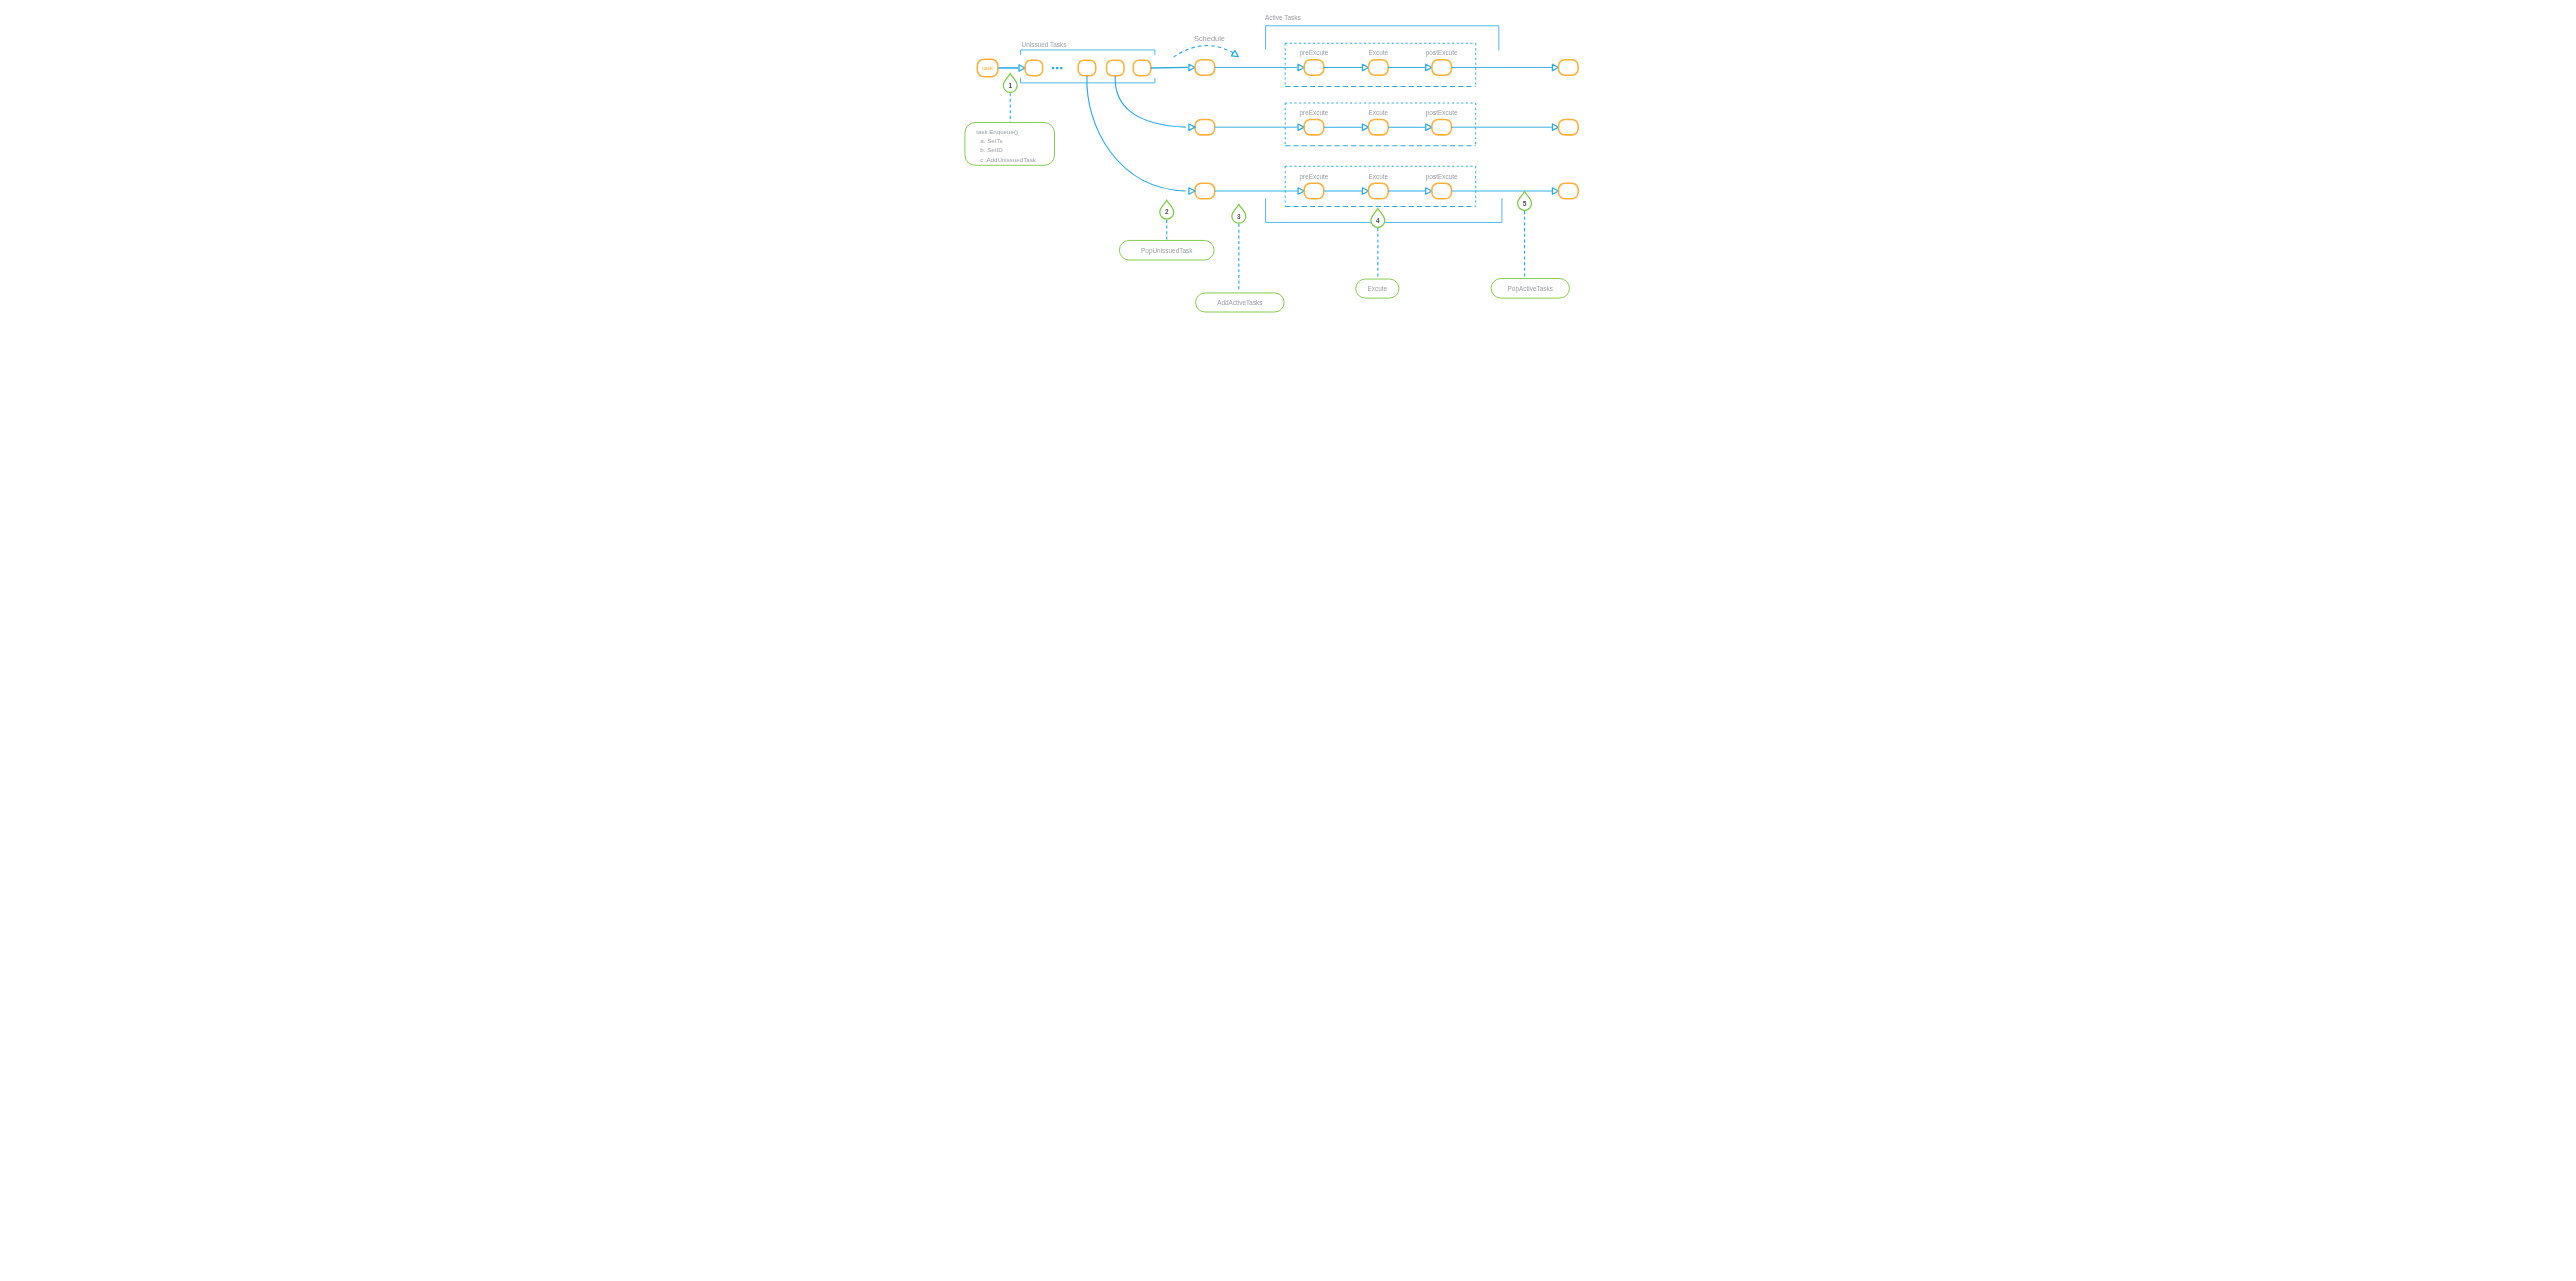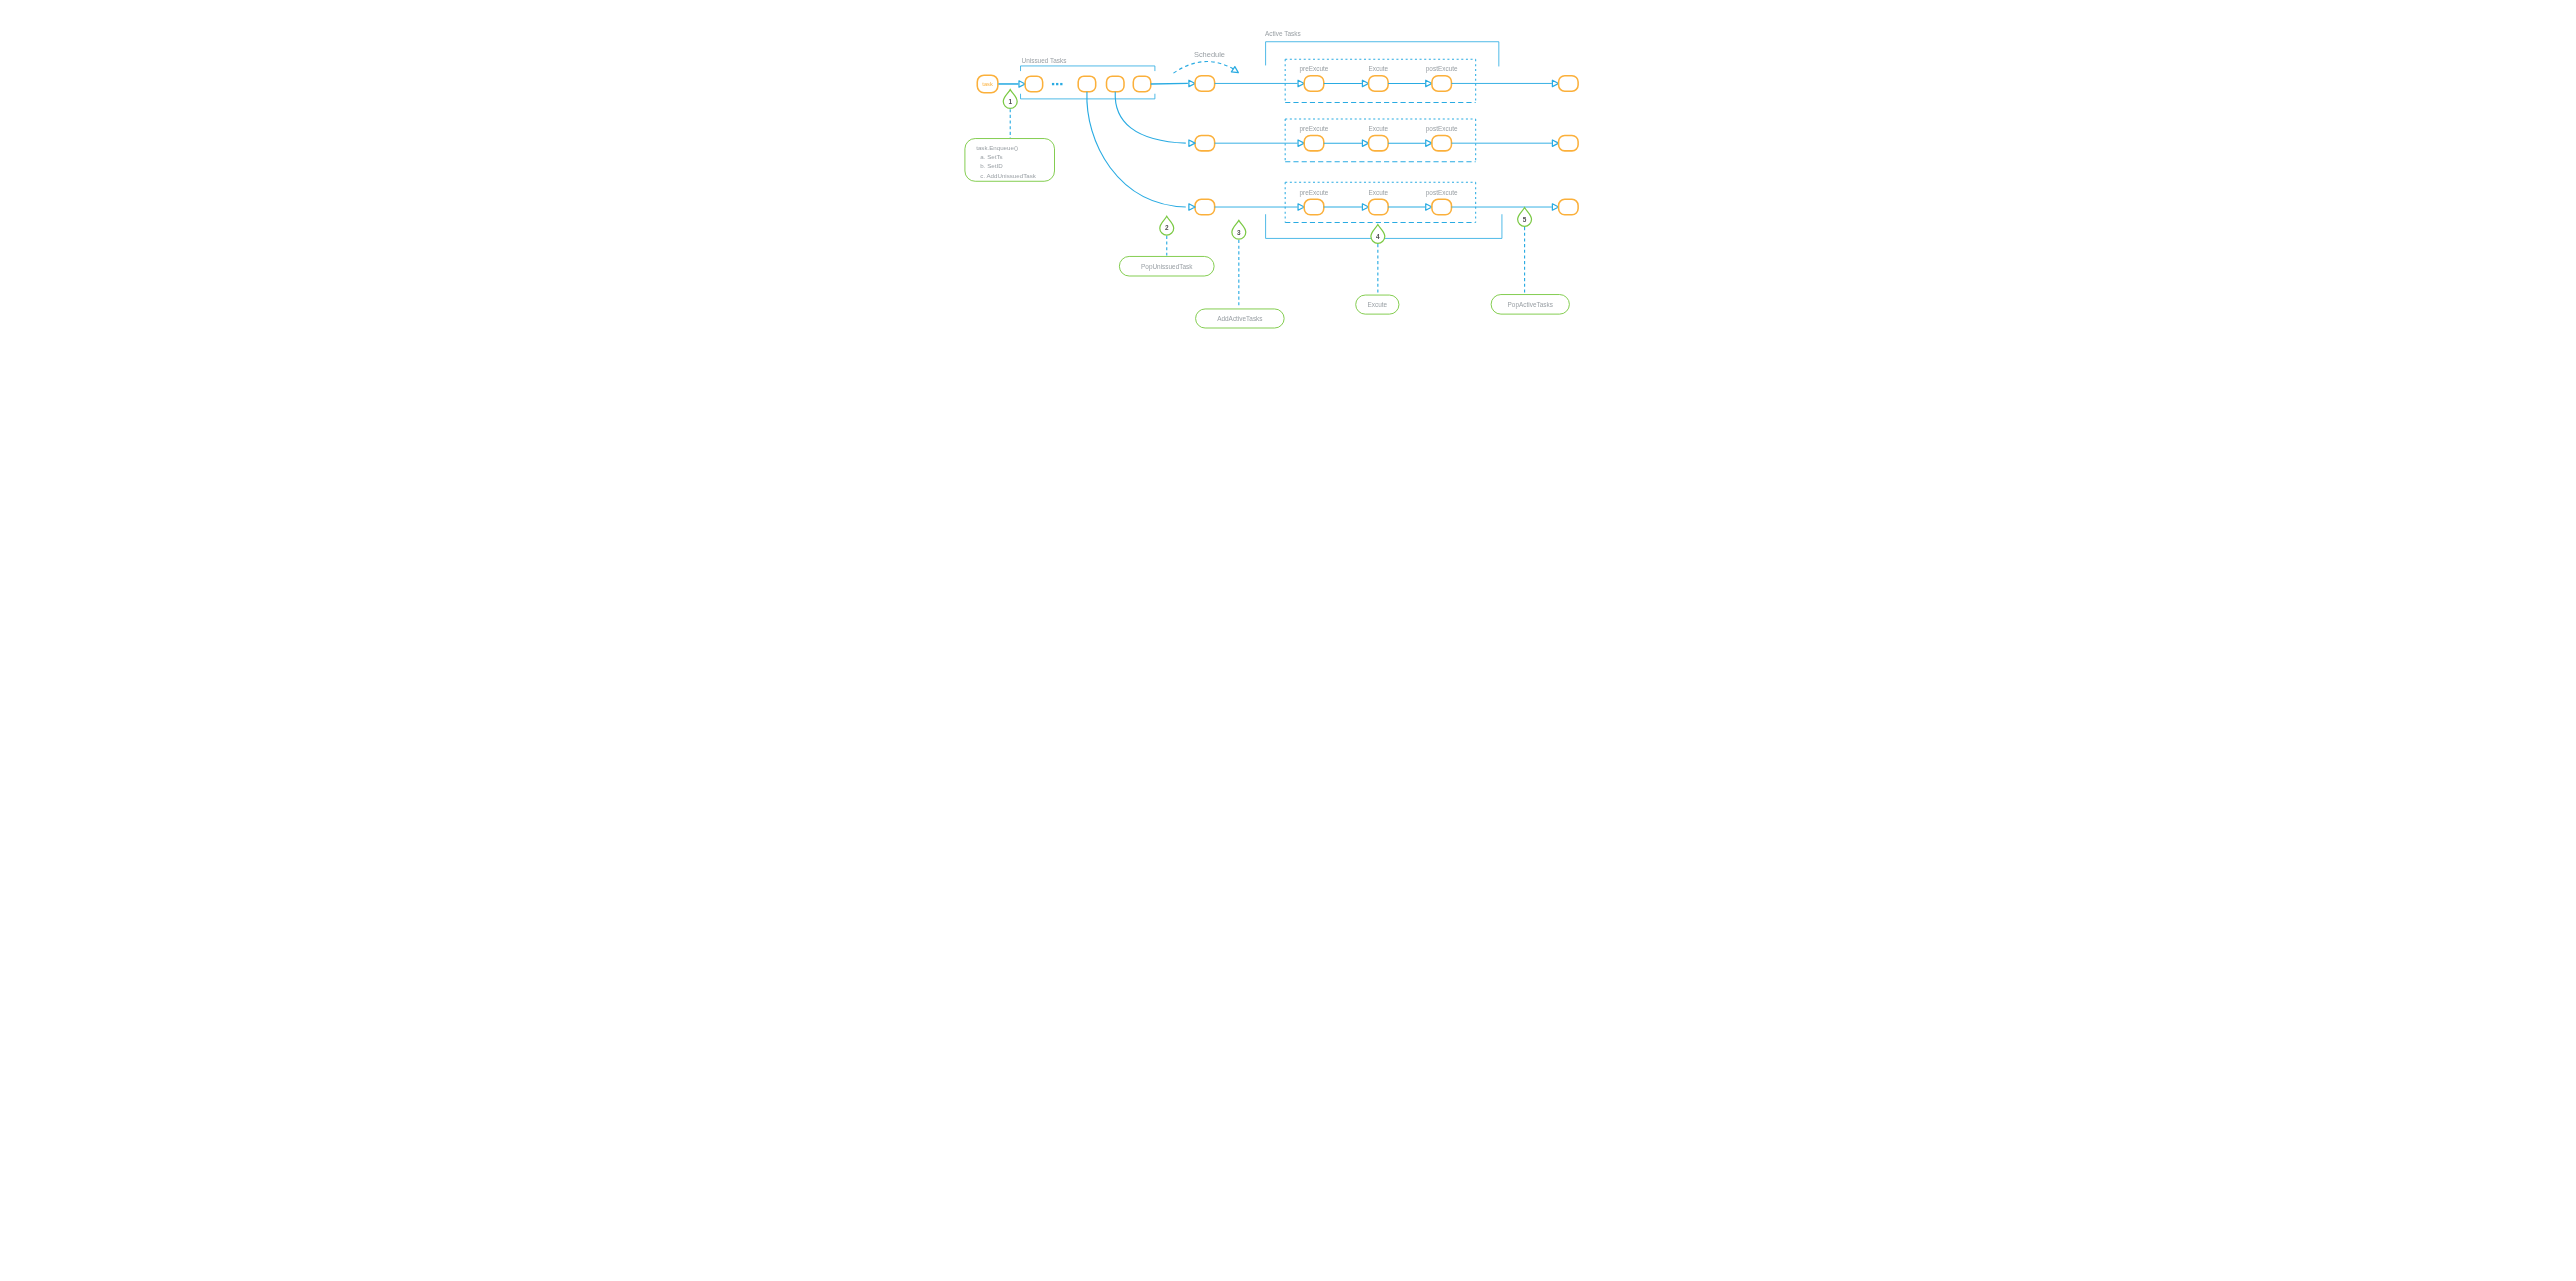--- a/index.html
+++ b/index.html
@@ -1,16 +1,16 @@
 <!DOCTYPE html>
 <html style="--accent_blue: #29abe2; --node_orange: #fbb03b; --marker_green: #7ac943; --label_gray: #9aa0a5; --number_dark: #4d4d4d;font-size:8.2px"><head>
 <meta charset="utf-8">
 <style>
   html,body{margin:0;padding:0;background:#fff;}
-  .stage{width:100%;max-width:778px;margin:16px auto;}
+  .stage{width:100%;max-width:778px;margin:0 auto;}
   svg{display:block;width:100%;height:auto;background:#fff;}
   text{font-family:"Liberation Sans",sans-serif;fill:var(--label_gray);}
   .lbl{font-size:12.5px;}
   .sm{font-size:12px;}
   .schedule-t{font-size:14.5px;}
   .task-t{font-size:11px;fill:var(--node_orange);}
   .num{font-size:12.5px;font-weight:bold;fill:var(--number_dark);}
   .mid{text-anchor:middle;}
   .node{fill:#fff;stroke:var(--node_orange);stroke-width:3;}
   .ln{stroke:var(--accent_blue);fill:none;stroke-linecap:butt;}

